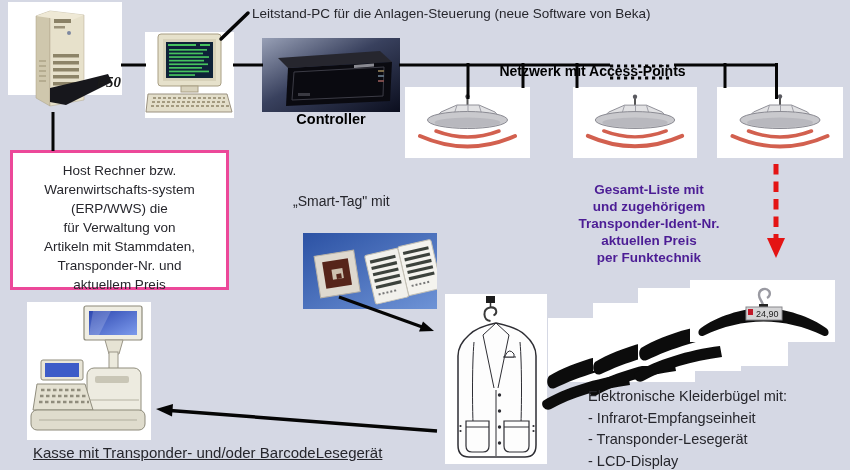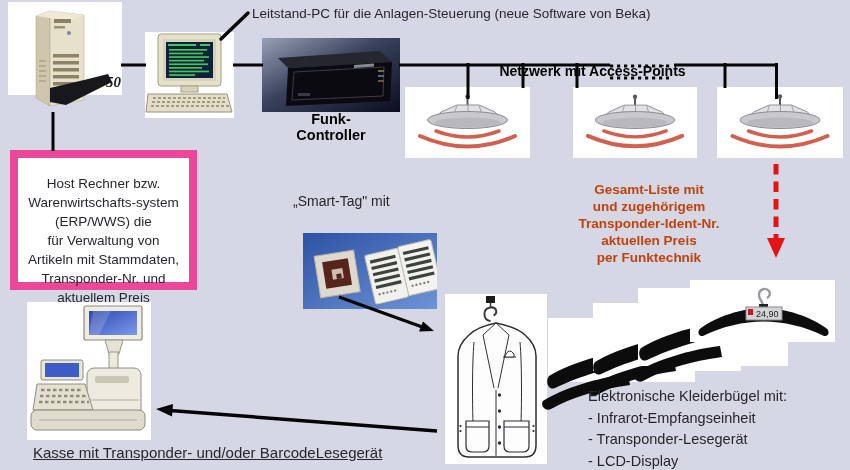--- a/index.html
+++ b/index.html
@@ -9,28 +9,28 @@
     font-family:"Liberation Sans",sans-serif;
     color:#26262c;
   }
   .imgbox{position:absolute;background:#fff;}
   .imgbox svg{display:block;}
   .label{position:absolute;white-space:nowrap;}
   .leitstand{left:252px;top:6px;font-size:13.5px;}
   .netz{left:470px;top:34px;width:245px;text-align:center;font-weight:bold;font-size:14px;color:#000;margin-top:29px;}
   .funk-label{left:262px;top:111px;width:138px;text-align:center;font-weight:bold;font-size:14.5px;line-height:16px;color:#000;}
   .hostbox{
-    position:absolute;left:10px;top:150px;width:187px;height:140px;
-    box-sizing:border-box;background:#fff;border:8px solid #ec4899;
-    font-size:13.5px;line-height:19px;text-align:center;padding-top:16px;
+    position:absolute;left:10px;top:150px;width:219px;height:140px;
+    box-sizing:border-box;background:#fff;border:3px solid #ec4899;
+    font-size:13.5px;line-height:19px;text-align:center;padding-top:8px;
   }
   .stag-label{left:293px;top:191px;font-size:14px;line-height:21px;}
   .gesamt{
     left:558px;top:181px;width:182px;text-align:center;font-weight:bold;
-    font-size:13.5px;line-height:17px;color:#c2410c;white-space:nowrap;
+    font-size:13.5px;line-height:17px;color:#4c1d95;white-space:nowrap;
   }
   .kasse-label{left:33px;top:444px;font-size:15px;text-decoration:underline;}
   .hanger-caption{left:588px;top:386px;font-size:14.5px;line-height:21.5px;}
   .f50{
     position:absolute;right:1px;bottom:4px;
     font-family:"Liberation Serif",serif;font-style:italic;font-weight:bold;
     font-size:15px;color:#1a1a1a;
   }
   .overlay{position:absolute;left:0;top:0;pointer-events:none;}
 </style>
@@ -107,21 +107,20 @@
       <polygon points="26,30 130,24 128,63 24,68" fill="#0a0a10"></polygon>
       <polygon points="32,34 122,29 121,58 30,62" fill="none" stroke="#3c3c46"></polygon>
       <polygon points="92,27 112,25.5 112,28.5 92,30" fill="#8a8a92"></polygon>
       <rect x="36" y="55" width="12" height="3" fill="#3a3a42"></rect>
       <rect x="116" y="32" width="6" height="2" fill="#7a6a4a"></rect>
       <rect x="116" y="37" width="6" height="2" fill="#5a6a7a"></rect>
       <rect x="116" y="42" width="6" height="2" fill="#7a4a4a"></rect>
     </svg>
   </div>
   <div class="label funk-label">
-    <div>Funk-</div>
     <div>Controller</div>
   </div>
 
   <div class="label leitstand">Leitstand-PC für die Anlagen-Steuerung (neue Software von Beka)</div>
   <div class="label netz">Netzwerk mit Access-Points</div>
 
   <div class="imgbox" style="left:405px;top:87px;width:125px;height:71px;">
     <svg width="125" height="71" viewBox="0 0 125 71">
       <line x1="62.5" y1="11" x2="62.5" y2="21" stroke="#555" stroke-width="2"></line>
       <circle cx="62.5" cy="9.5" r="2.2" fill="#5a5a60"></circle>

